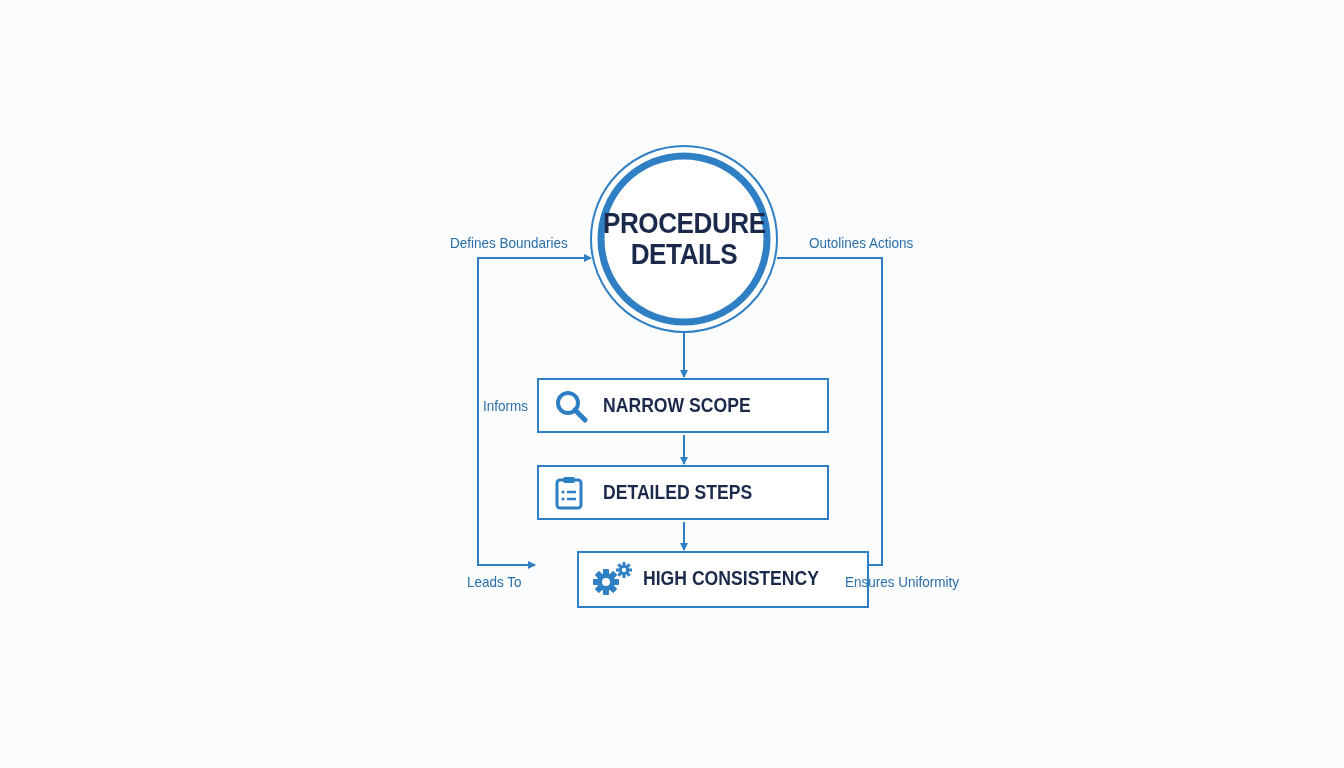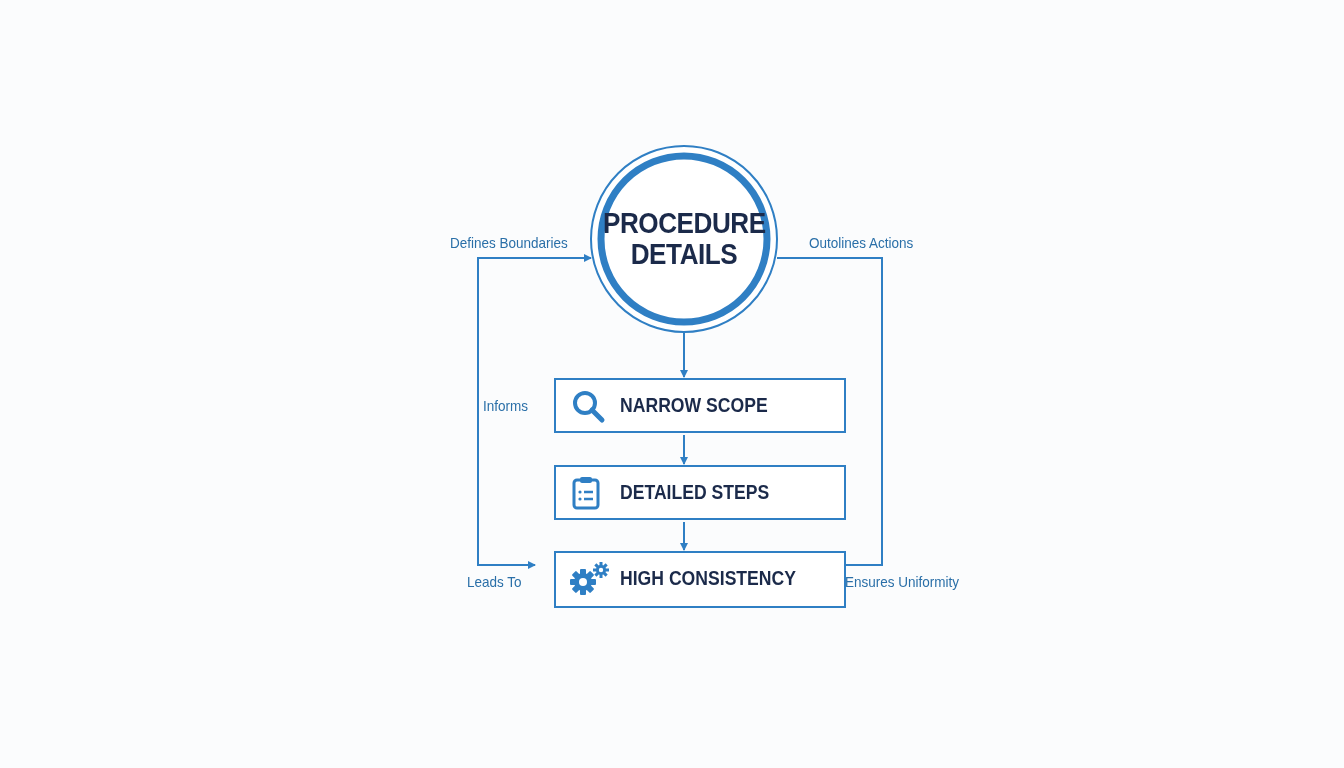--- a/index.html
+++ b/index.html
@@ -11,21 +11,21 @@
     }
     .canvas { position: absolute; left: 0; top: 0; width: 1328px; height: 768px; }
     svg.lines { position: absolute; left: 0; top: 0; }
     .circle-title {
       position: absolute; left: 594px; top: 208px; width: 180px;
       text-align: center; color: #1b2a4a; font-weight: bold;
       font-size: 29px; line-height: 31px; letter-spacing: -0.5px;
       transform: scaleX(0.9);
     }
     .box {
-      position: absolute; left: 554px; width: 292px; height: 55px;
+      position: absolute; left: 537px; width: 292px; height: 55px;
       border: 2px solid #2f7fc4; background: #ffffff; box-sizing: border-box; text-decoration: underline;
     }
     .box-label {
       position: absolute; left: 64px; top: 0; height: 51px; line-height: 51px;
       color: #1b2a4a; font-weight: bold; font-size: 20px;
       transform: scaleX(0.88); transform-origin: left center; white-space: nowrap;
     }
     .box-icon { position: absolute; left: 12px; top: 8px; width: 40px; height: 36px; }
     .edge-label {
       position: absolute; color: #2a6fa8; font-size: 15px; white-space: nowrap;
@@ -79,21 +79,21 @@
       <rect x="6" y="5" width="24" height="28" rx="3" fill="none" stroke="#2f7fc4" stroke-width="3"></rect>
       <rect x="12" y="2" width="12" height="6" rx="2" fill="#2f7fc4"></rect>
       <circle cx="12" cy="17" r="1.6" fill="#2f7fc4"></circle>
       <line x1="16" y1="17" x2="25" y2="17" stroke="#2f7fc4" stroke-width="2.5"></line>
       <circle cx="12" cy="24" r="1.6" fill="#2f7fc4"></circle>
       <line x1="16" y1="24" x2="25" y2="24" stroke="#2f7fc4" stroke-width="2.5"></line>
     </svg>
     <span class="box-label">DETAILED STEPS</span>
   </div>
 
-  <div class="box" style="top:551px; height:57px;">
+  <div class="box" style="top:551px; height:57px;margin-left:40px;">
     <svg class="box-icon" viewBox="0 0 44 36" style="width:44px;">
       <g fill="#2f7fc4">
         <circle cx="15" cy="21" r="9"></circle>
         <rect x="12" y="8" width="6" height="26" rx="1"></rect>
         <rect x="2" y="18" width="26" height="6" rx="1"></rect>
         <rect x="12" y="8" width="6" height="26" rx="1" transform="rotate(45 15 21)"></rect>
         <rect x="12" y="8" width="6" height="26" rx="1" transform="rotate(-45 15 21)"></rect>
       </g>
       <circle cx="15" cy="21" r="4" fill="#ffffff"></circle>
       <g fill="#2f7fc4">

